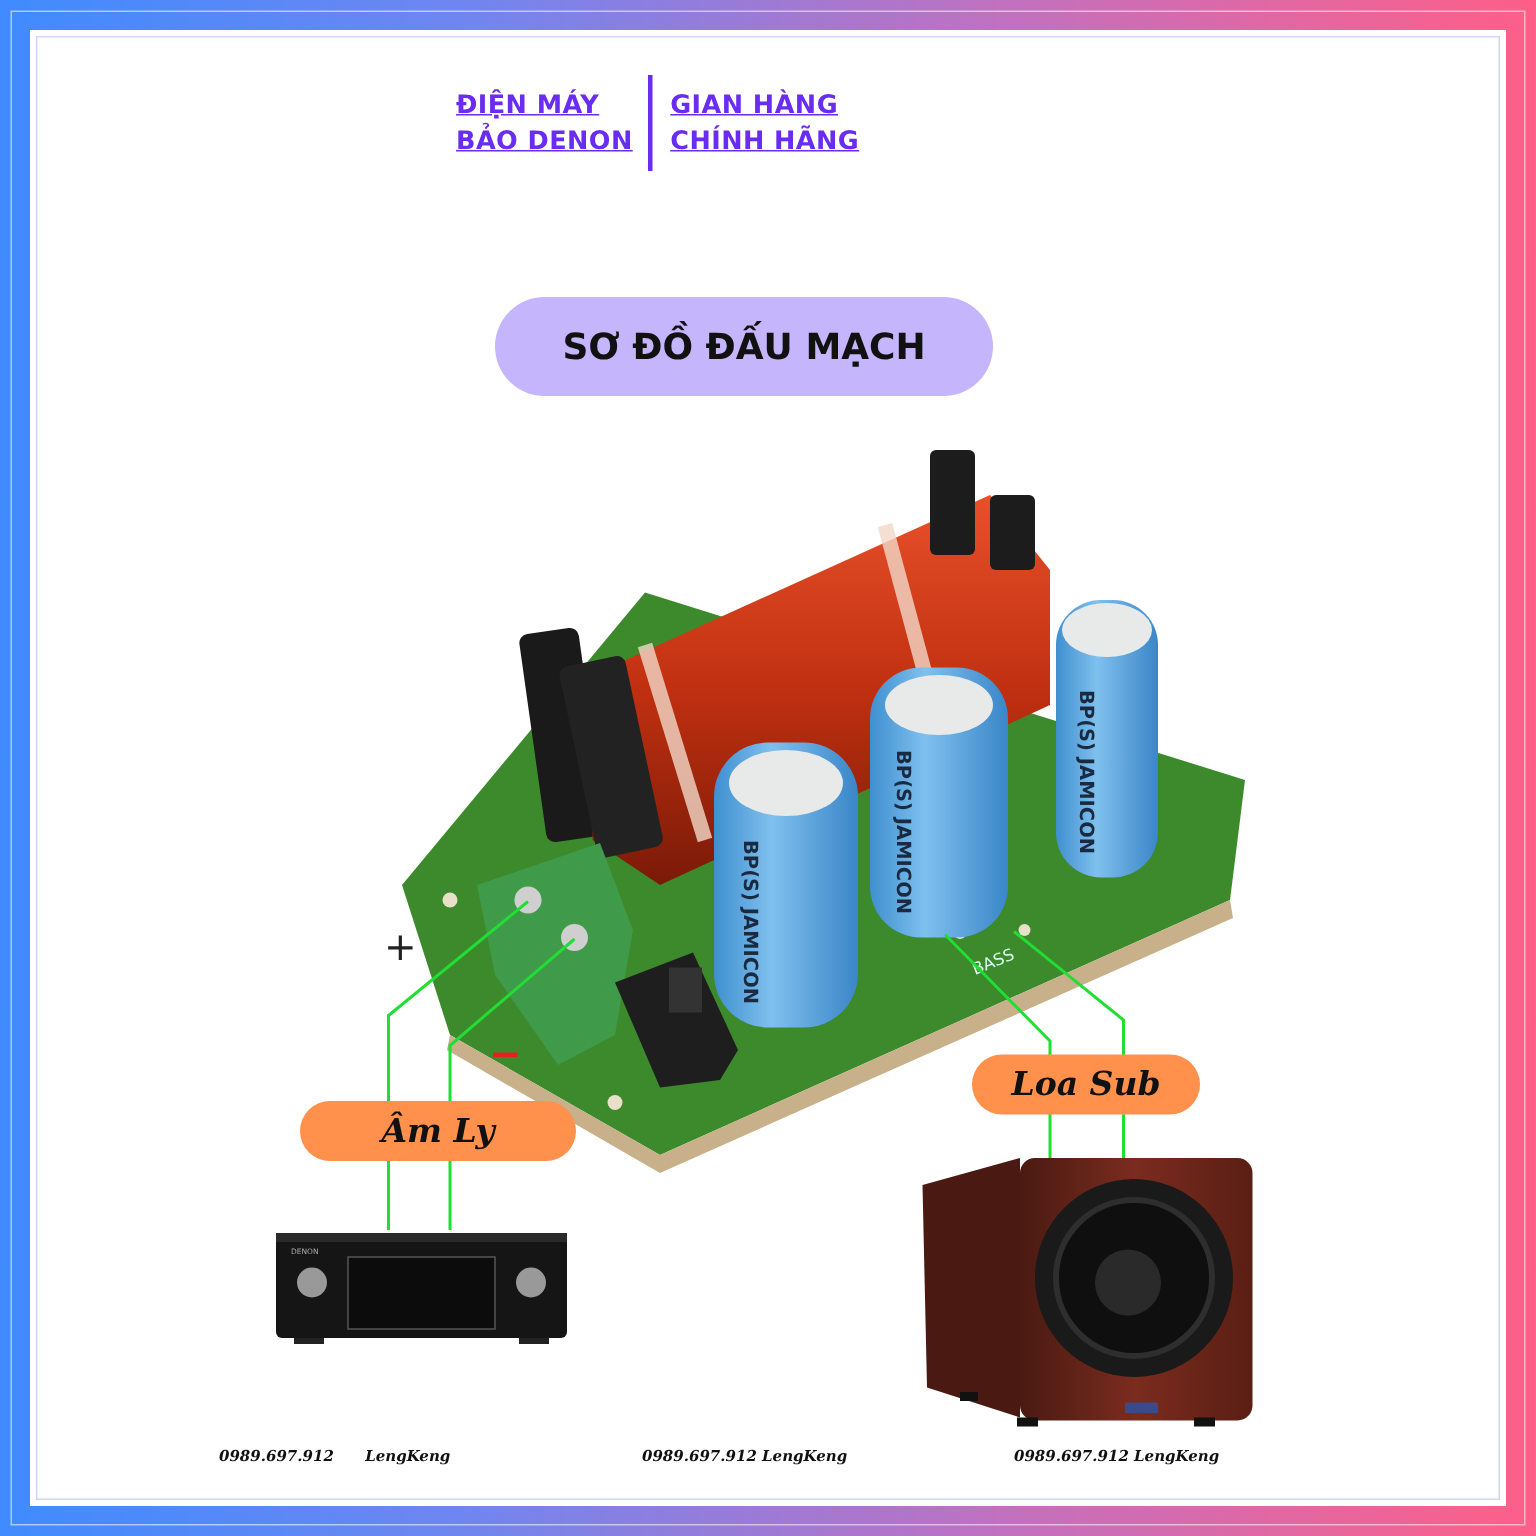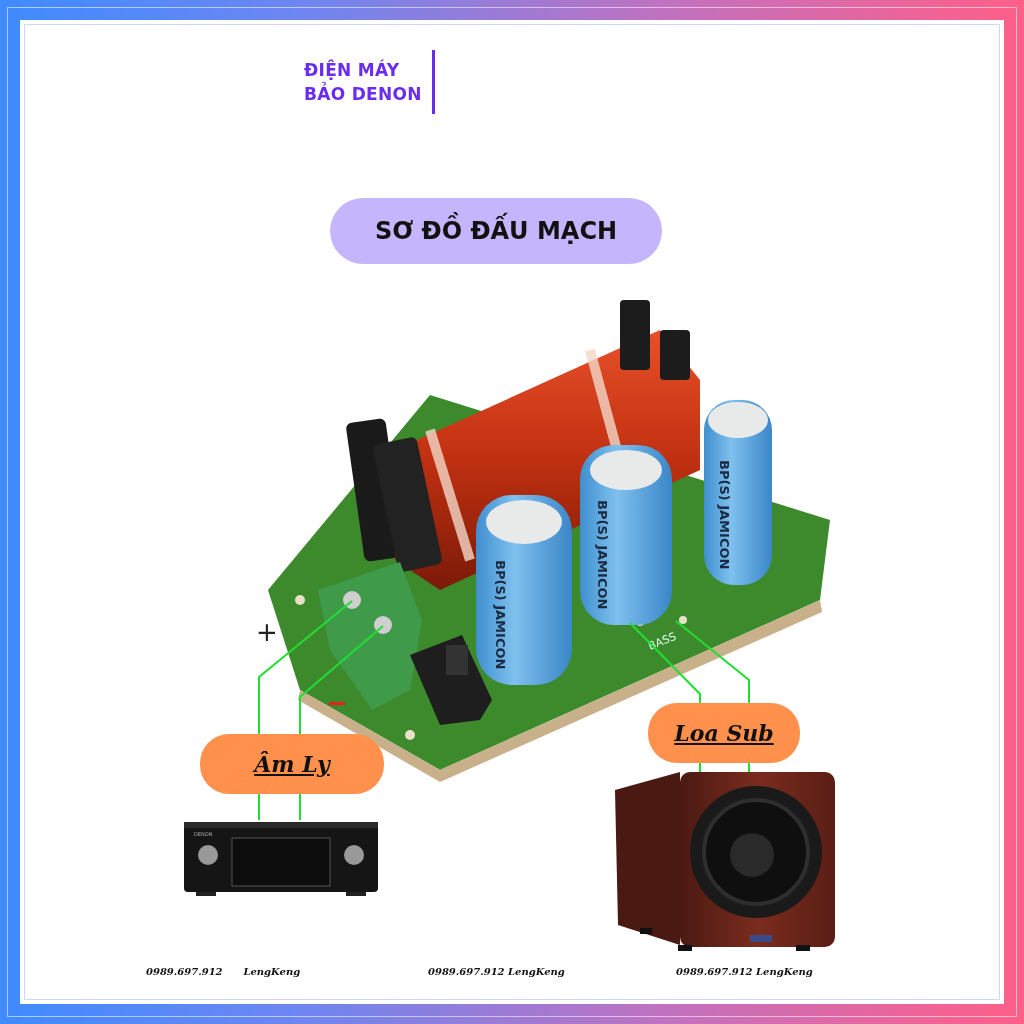--- a/index.html
+++ b/index.html
@@ -3,42 +3,46 @@
 <meta charset="utf-8">
 <style>
   html,body{margin:0;padding:0;}
   body{width:1024px;height:1024px;position:relative;overflow:hidden;font-family:"DejaVu Sans",sans-serif;}
   .frame{position:absolute;inset:0;background:linear-gradient(90deg,#3f8bff 0%,#6f86f0 30%,#c071c0 65%,#ff5f88 100%);}
   .frame-line{position:absolute;border:1px solid rgba(255,255,255,0.55);}
   .inner{position:absolute;left:20px;top:20px;width:984px;height:984px;background:#fff;border:4px solid rgba(255,255,255,0.35);box-sizing:border-box;}
   .inner2{position:absolute;left:24px;top:24px;width:976px;height:976px;background:#fff;box-sizing:border-box;border:1px solid rgba(200,210,255,0.9);}
   .logo{position:absolute;left:292px;top:50px;display:flex;align-items:center;}
   .logo-circle{width:96px;height:78px;border-radius:50%;background:#6a2cf0;color:#fff;display:flex;align-items:center;justify-content:center;font-family:"DejaVu Sans",sans-serif;font-weight:bold;font-size:34px;letter-spacing:1px;}
-  .logo-text{margin-left:12px;color:#6a2cf0;font-weight:900;font-size:17px;line-height:24px;font-family:"DejaVu Sans",sans-serif;letter-spacing:0.3px;}
+  .logo-text{margin-left:12px;color:#6a2cf0;font-weight:900;font-size:17px;line-height:24px;font-family:"DejaVu Sans",sans-serif;letter-spacing:0.3px;text-decoration:underline;}
   .logo-divider{width:3px;height:64px;background:#6a2cf0;margin:0 12px 0 10px;}
   .title-pill{position:absolute;left:330px;top:198px;width:332px;height:66px;border-radius:33px;background:#c4b5fd;display:flex;align-items:center;justify-content:center;font-weight:bold;font-size:24px;color:#111;font-family:"DejaVu Sans",sans-serif;}
-  .label-pill{position:absolute;height:60px;border-radius:29px;background:#ff914d;display:flex;align-items:center;justify-content:center;font-family:"DejaVu Serif",serif;font-style:italic;font-weight:bold;font-size:22px;color:#111;text-decoration:underline;}
+  .label-pill{position:absolute;height:40px;border-radius:29px;background:#ff914d;display:flex;align-items:center;justify-content:center;font-family:"DejaVu Serif",serif;font-style:italic;font-weight:bold;font-size:22px;color:#111;}
   .sign{position:absolute;font-size:26px;font-family:"DejaVu Sans",sans-serif;}
   .footer-text{position:absolute;top:966px;font-family:"DejaVu Serif",serif;font-style:italic;font-weight:bold;font-size:10px;color:#111;white-space:nowrap;}
   svg{position:absolute;left:0;top:0;}
 </style>
 </head>
 <body>
 
 <div class="frame"></div>
 <div class="frame-line" style="left:7px;top:7px;right:7px;bottom:7px;"></div>
 <div class="inner"></div>
 <div class="inner2"></div>
 
 <div class="logo">
   <div class="logo-text">
     <div>ĐIỆN MÁY</div>
     <div>BẢO DENON</div>
   </div>
   <div class="logo-divider"></div>
+  <div class="logo-text" style="margin-left:0">
+    <div>GIAN HÀNG</div>
+    <div>CHÍNH HÃNG</div>
+  </div>
 </div>
 
 <div class="title-pill">SƠ ĐỒ ĐẤU MẠCH</div>
 
 <svg width="1024" height="1024">
   <defs>
     <linearGradient id="coil" x1="0" y1="0" x2="0" y2="1">
       <stop offset="0" stop-color="#e8502a"></stop>
       <stop offset="0.5" stop-color="#c03010"></stop>
       <stop offset="1" stop-color="#7a1a08"></stop>

